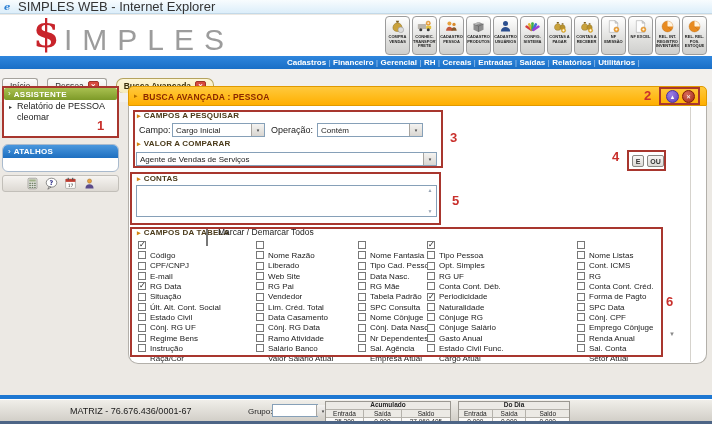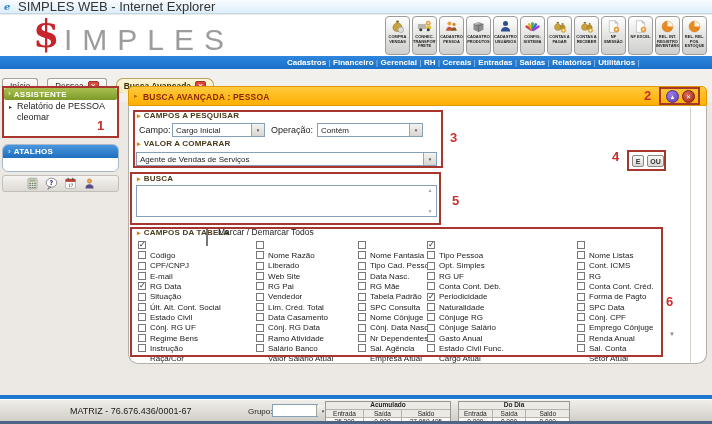--- a/index.html
+++ b/index.html
@@ -423,21 +423,21 @@
     <span class="select-value">Agente de Vendas de Serviços</span>
     <span class="select-arrow"></span>
   </div>
 
   
   <div class="mini-btn" id="btn-e">E</div>
   <div class="mini-btn" id="btn-ou">OU</div>
 
   
   <div class="abs sec-hdr" id="hdr-filtro">
-    <span class="sec-bullet"></span><span>BUSCA</span>
+    <span class="sec-bullet"></span><span>CONTAS</span>
   </div>
   <div class="abs" id="filtro-area">
     <span></span>
     <div class="ta-scroll">
       <span class="ta-arrow up"></span>
       <span class="ta-arrow down"></span>
     </div>
   </div>
 
   

